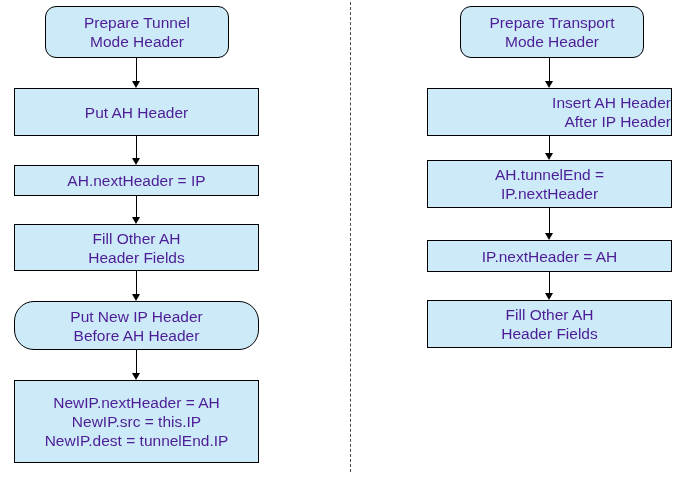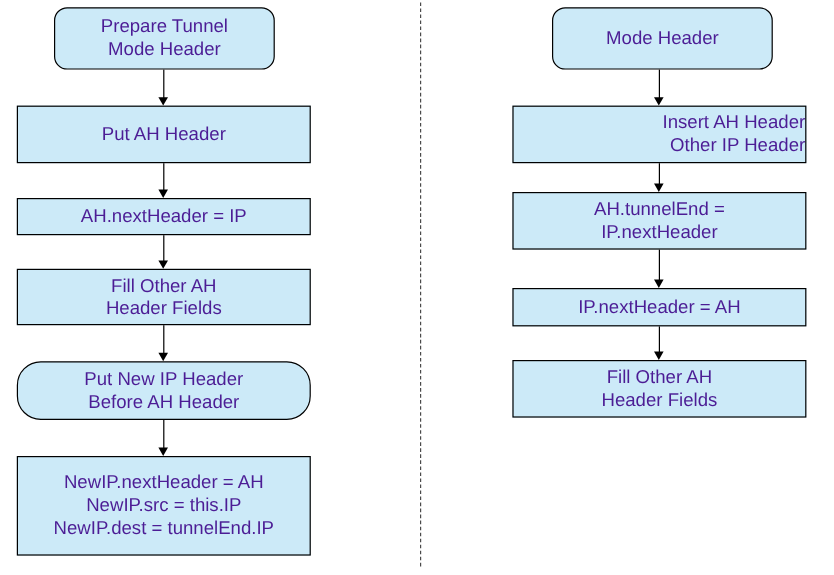--- a/index.html
+++ b/index.html
@@ -88,25 +88,26 @@
     <div class="arrowhead" style="left: 132.3px; top: 81px;"></div>
     <div class="connector" style="left: 136px; top: 136px; height: 23px;"></div>
     <div class="arrowhead" style="left: 132.3px; top: 158px;"></div>
     <div class="connector" style="left: 136px; top: 196px; height: 22px;"></div>
     <div class="arrowhead" style="left: 132.3px; top: 217px;"></div>
     <div class="connector" style="left: 136px; top: 271px; height: 24px;"></div>
     <div class="arrowhead" style="left: 132.3px; top: 294px;"></div>
     <div class="connector" style="left: 136px; top: 350px; height: 24px;"></div>
     <div class="arrowhead" style="left: 132.3px; top: 373px;"></div>
     <div class="node terminal" style="left: 460px; top: 6px; width: 184px; height: 52px;">
+      <span class="line">Prepare Transport</span>
       <span class="line">Mode Header</span>
     </div>
     <div class="node" style="left: 427px; top: 88px; width: 245px; height: 48px; align-items: flex-end;">
       <span class="line">Insert AH Header</span>
-      <span class="line">Other IP Header</span>
+      <span class="line">After IP Header</span>
     </div>
     <div class="node" style="left: 427px; top: 160px; width: 245px; height: 48px;">
       <span class="line">AH.tunnelEnd =</span>
       <span class="line">IP.nextHeader</span>
     </div>
     <div class="node" style="left: 427px; top: 240px; width: 245px; height: 32px; text-align: center;">
       <span class="line">IP.nextHeader = AH</span>
     </div>
     <div class="node" style="left: 427px; top: 300px; width: 245px; height: 48px;">
       <span class="line">Fill Other AH</span>

